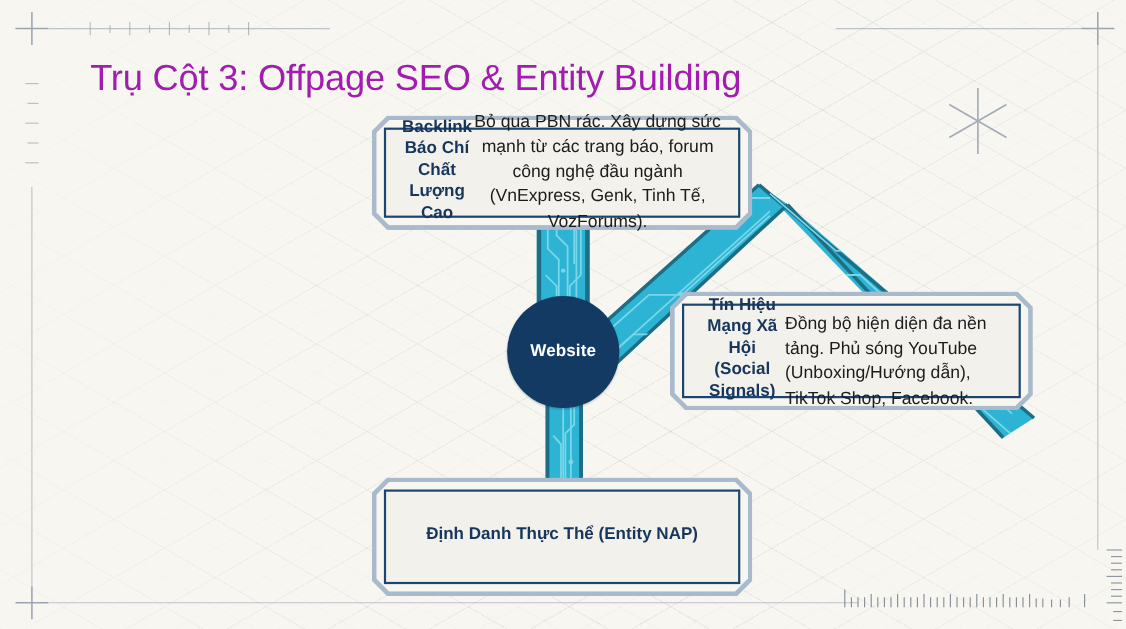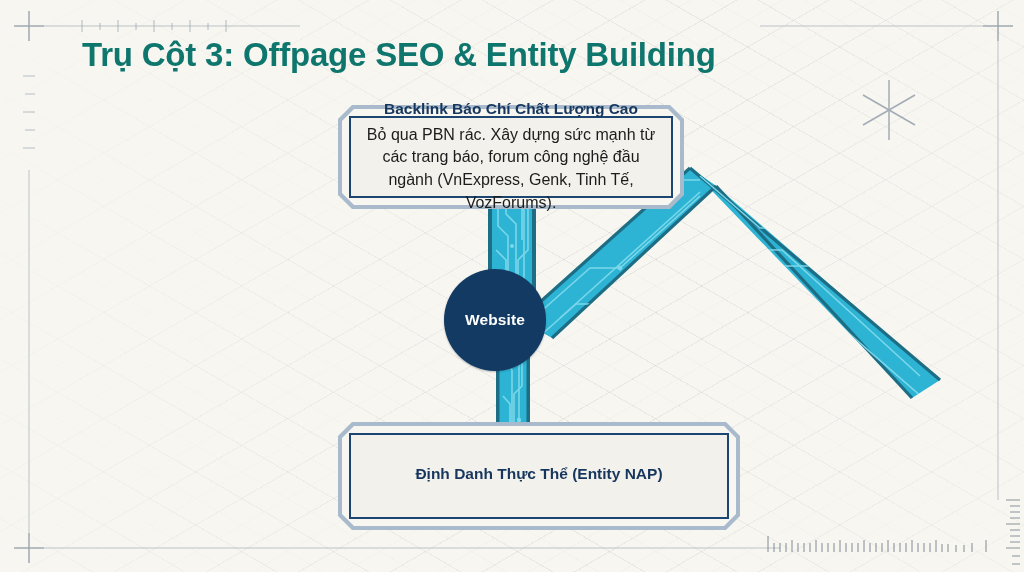--- a/index.html
+++ b/index.html
@@ -38,36 +38,36 @@
   }
   .bg-deco {
     position: absolute;
     inset: 0;
     pointer-events: none;
   }
   
   .title {
     position: absolute;
     left: 82px;
-    top: 36px;
+    top: 52px;
     font-size: 33px;
-    font-weight: bold;
-    color: #0f766e;
+    font-weight: normal;
+    color: #a21caf;
     letter-spacing: -0.2px;
     white-space: nowrap;
   }
   
   .connectors {
     position: absolute;
     inset: 0;
   }
   
   .hub {
     position: absolute;
-    left: 444px;
+    left: 461px;
     top: 269px;
     width: 102px;
     height: 102px;
     border-radius: 50%;
     background: #123a63;
     display: flex;
     align-items: center;
     justify-content: center;
     box-shadow: 0 1px 2px rgba(10,30,55,0.28);
     text-align: center;
@@ -104,21 +104,21 @@
       12px 100%, 0px calc(100% - 12px)
     );
   }
   .card-body {
     position: absolute;
     left: 11px; top: 11px; right: 11px; bottom: 11px;
     background: #f2f1ec;
     border: 2.5px solid #1c4671;
     box-sizing: border-box;
     display: flex;
-    flex-direction: column;
+    flex-direction: row;
     align-items: center;
     justify-content: center;
     padding: 6px 14px;
     box-sizing: border-box;
   }
   .card-title {
     color: #17365d;
     font-weight: bold;
     font-size: 15.5px;
     text-align: center;
@@ -131,21 +131,21 @@
     line-height: 1.42;
     text-align: center;
   }
   .card-desc.left {
     text-align: left;
     align-self: stretch;
   }
   
   #card-backlink { left: 338px; top: 105px;  width: 346px; height: 104px; }
   #card-social   { left: 609px; top: 265px;  width: 330px; height: 108px; }
-  #card-entity   { left: 338px; top: 422px;  width: 402px; height: 108px; }
+  #card-entity   { left: 338px; top: 434px;  width: 346px; height: 108px; }
 </style>
 </head>
 <body>
 
 <div class="canvas">
 
   <div class="bg-grid"></div>
   <div class="bg-fade"></div>
 
   <svg class="bg-deco" width="1024" height="572" viewBox="0 0 1024 572">
@@ -348,20 +348,28 @@
 
   <div class="card" id="card-backlink">
     <div class="card-frame"></div>
     <div class="card-frame-inner"></div>
     <div class="card-body">
       <div class="card-title">Backlink Báo Chí Chất Lượng Cao</div>
       <div class="card-desc">Bỏ qua PBN rác. Xây dựng sức mạnh từ các trang báo, forum công nghệ đầu ngành (VnExpress, Genk, Tinh Tế, VozForums).</div>
     </div>
   </div>
 
+  <div class="card" id="card-social">
+    <div class="card-frame"></div>
+    <div class="card-frame-inner"></div>
+    <div class="card-body">
+      <div class="card-title">Tín Hiệu Mạng Xã Hội (Social Signals)</div>
+      <div class="card-desc left">Đồng bộ hiện diện đa nền tảng. Phủ sóng YouTube (Unboxing/Hướng dẫn), TikTok Shop, Facebook.</div>
+    </div>
+  </div>
 
   <div class="card" id="card-entity">
     <div class="card-frame"></div>
     <div class="card-frame-inner"></div>
     <div class="card-body">
       <div class="card-title">Định Danh Thực Thể (Entity NAP)</div>
     </div>
   </div>
 
   <div class="title">Trụ Cột 3: Offpage SEO &amp; Entity Building</div>

